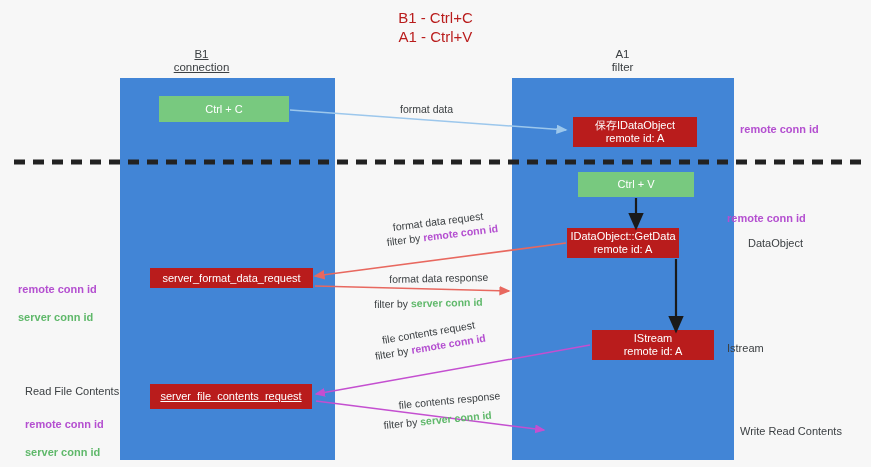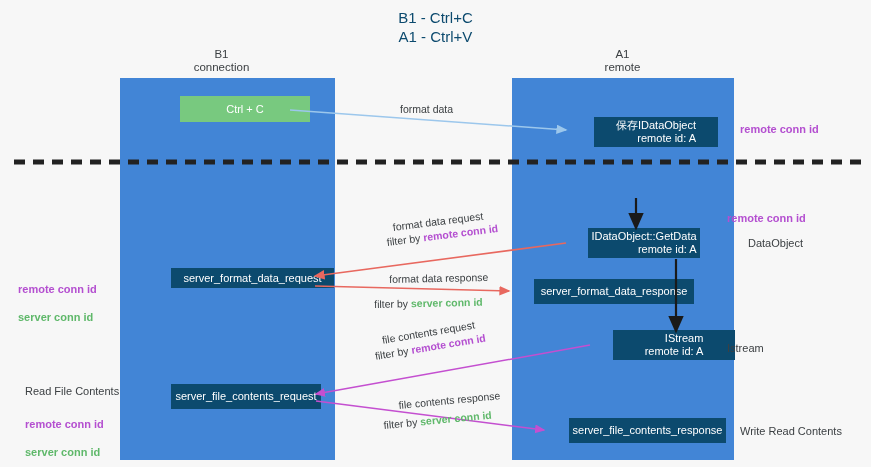--- a/index.html
+++ b/index.html
@@ -6,41 +6,41 @@
   body{
     font-family:"Liberation Sans","DejaVu Sans",sans-serif;
     width:871px;height:467px;overflow:hidden;position:relative;
     color:#3c4043;
   }
   #stage{position:relative;width:871px;height:467px;}
 
   
   .title{
     position:absolute;left:0;top:8px;width:871px;text-align:center;
-    font-size:15px;line-height:19px;color:#0c4a6e;white-space:pre-line;
+    font-size:15px;line-height:19px;color:#b91c1c;white-space:pre-line;
   }
 
   
   .lane-head{
     position:absolute;text-align:center;font-size:11.5px;line-height:13px;
     color:#3c4043;white-space:pre-line;
   }
 
   
   .lane{position:absolute;background:#4285d6;}
 
   
   .box{
     position:absolute;box-sizing:border-box;display:flex;
     flex-direction:column;align-items:center;justify-content:center;
-    text-align:right;color:#ffffff;font-size:11px;line-height:13px;
-    padding:2px 12px;white-space:pre-line;margin-left:21px;
+    text-align:center;color:#ffffff;font-size:11px;line-height:13px;
+    padding:2px 12px;white-space:pre-line;
   }
   .box.green{background:#78c97f;}
-  .box.orange{background:#0c4a6e;}
+  .box.orange{background:#b91c1c;}
 
   
   .note{
     position:absolute;font-size:11px;line-height:14px;white-space:pre-line;
   }
   .note.plain{color:#3c4043;}
   .note.kv{font-weight:bold;}
   .kv .remote{color:#b44fd0;display:block;}
   .kv .server{color:#5fb86a;display:block;}
   .note.remote-only{color:#b44fd0;font-weight:bold;}
@@ -58,47 +58,46 @@
     pointer-events:none;overflow:visible;}
 </style>
 </head>
 <body>
 
 <div id="stage">
 
   <div class="title">B1 - Ctrl+C
 A1 - Ctrl+V</div>
 
-  <div class="lane-head" style="left:144px;top:48px;width:155px;">B1
+  <div class="lane-head" style="left:124px;top:48px;width:155px;text-decoration:underline;">B1
 connection</div>
   <div class="lane-head" style="left:545px;top:48px;width:155px;">A1
-remote</div>
+filter</div>
 
   <div class="lane" style="left:120px;top:78px;width:215px;height:382px;"></div>
   <div class="lane" style="left:512px;top:78px;width:222px;height:382px;"></div>
 
   <div class="box green" style="left:159px;top:96px;width:130px;height:26px;">Ctrl + C</div>
 
   <div class="box orange" style="left:573px;top:117px;width:124px;height:30px;">保存IDataObject
 remote id: A</div>
 
+  <div class="box green" style="left:578px;top:172px;width:116px;height:25px;">Ctrl + V</div>
 
   <div class="box orange" style="left:567px;top:228px;width:112px;height:30px;">IDataObject::GetData
 remote id: A</div>
 
   <div class="box orange" style="left:150px;top:268px;width:163px;height:20px;">server_format_data_request</div>
 
-  <div class="box orange" style="left:513px;top:279px;width:160px;height:25px;">server_format_data_response</div>
 
   <div class="box orange" style="left:592px;top:330px;width:122px;height:30px;">IStream
 remote id: A</div>
 
-  <div class="box orange" style="left:150px;top:384px;width:150px;height:25px;">server_file_contents_request</div>
+  <div class="box orange" style="left:150px;top:384px;width:162px;height:25px;text-decoration:underline;">server_file_contents_request</div>
 
-  <div class="box orange" style="left:548px;top:418px;width:157px;height:25px;">server_file_contents_response</div>
 
   <svg class="overlay">
     <defs>
       <marker id="ah-blue" markerWidth="7" markerHeight="7" refX="6" refY="3" orient="auto">
         <path d="M0,0 L7,3 L0,6 z" fill="#9cc7ec"></path>
       </marker>
       <marker id="ah-red" markerWidth="7" markerHeight="7" refX="6" refY="3" orient="auto">
         <path d="M0,0 L7,3 L0,6 z" fill="#e8685f"></path>
       </marker>
       <marker id="ah-mag" markerWidth="7" markerHeight="7" refX="6" refY="3" orient="auto">

